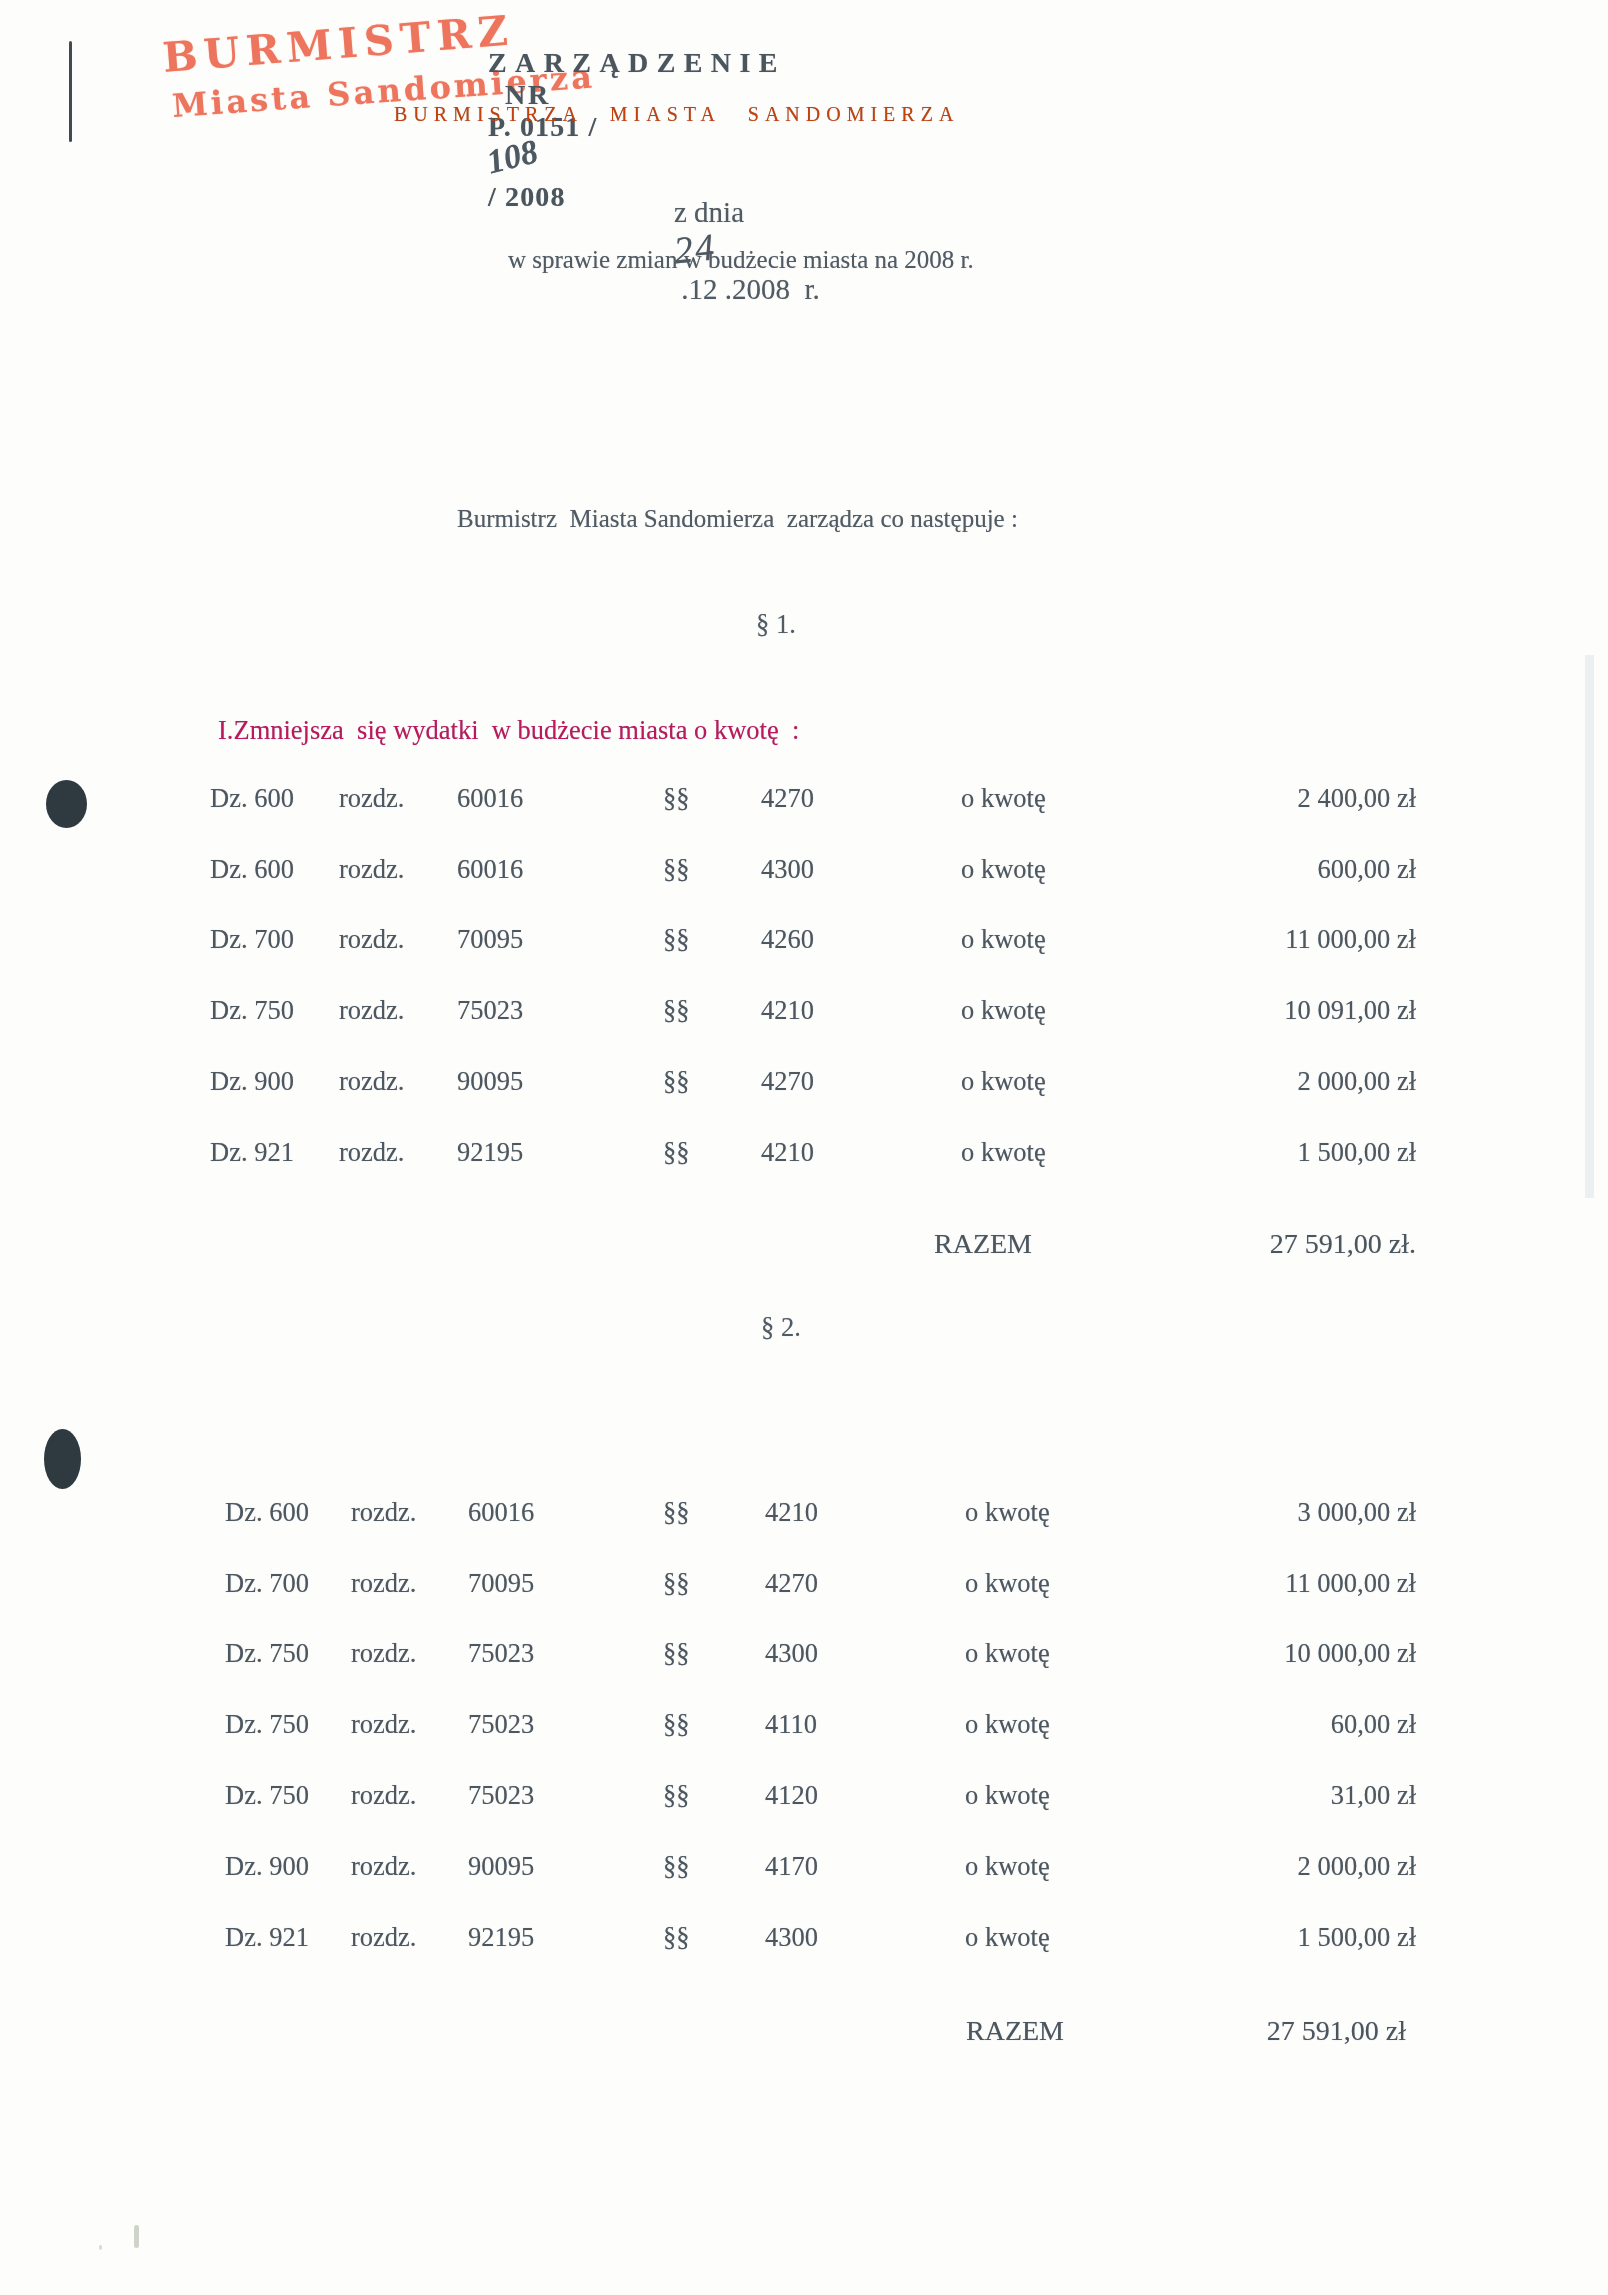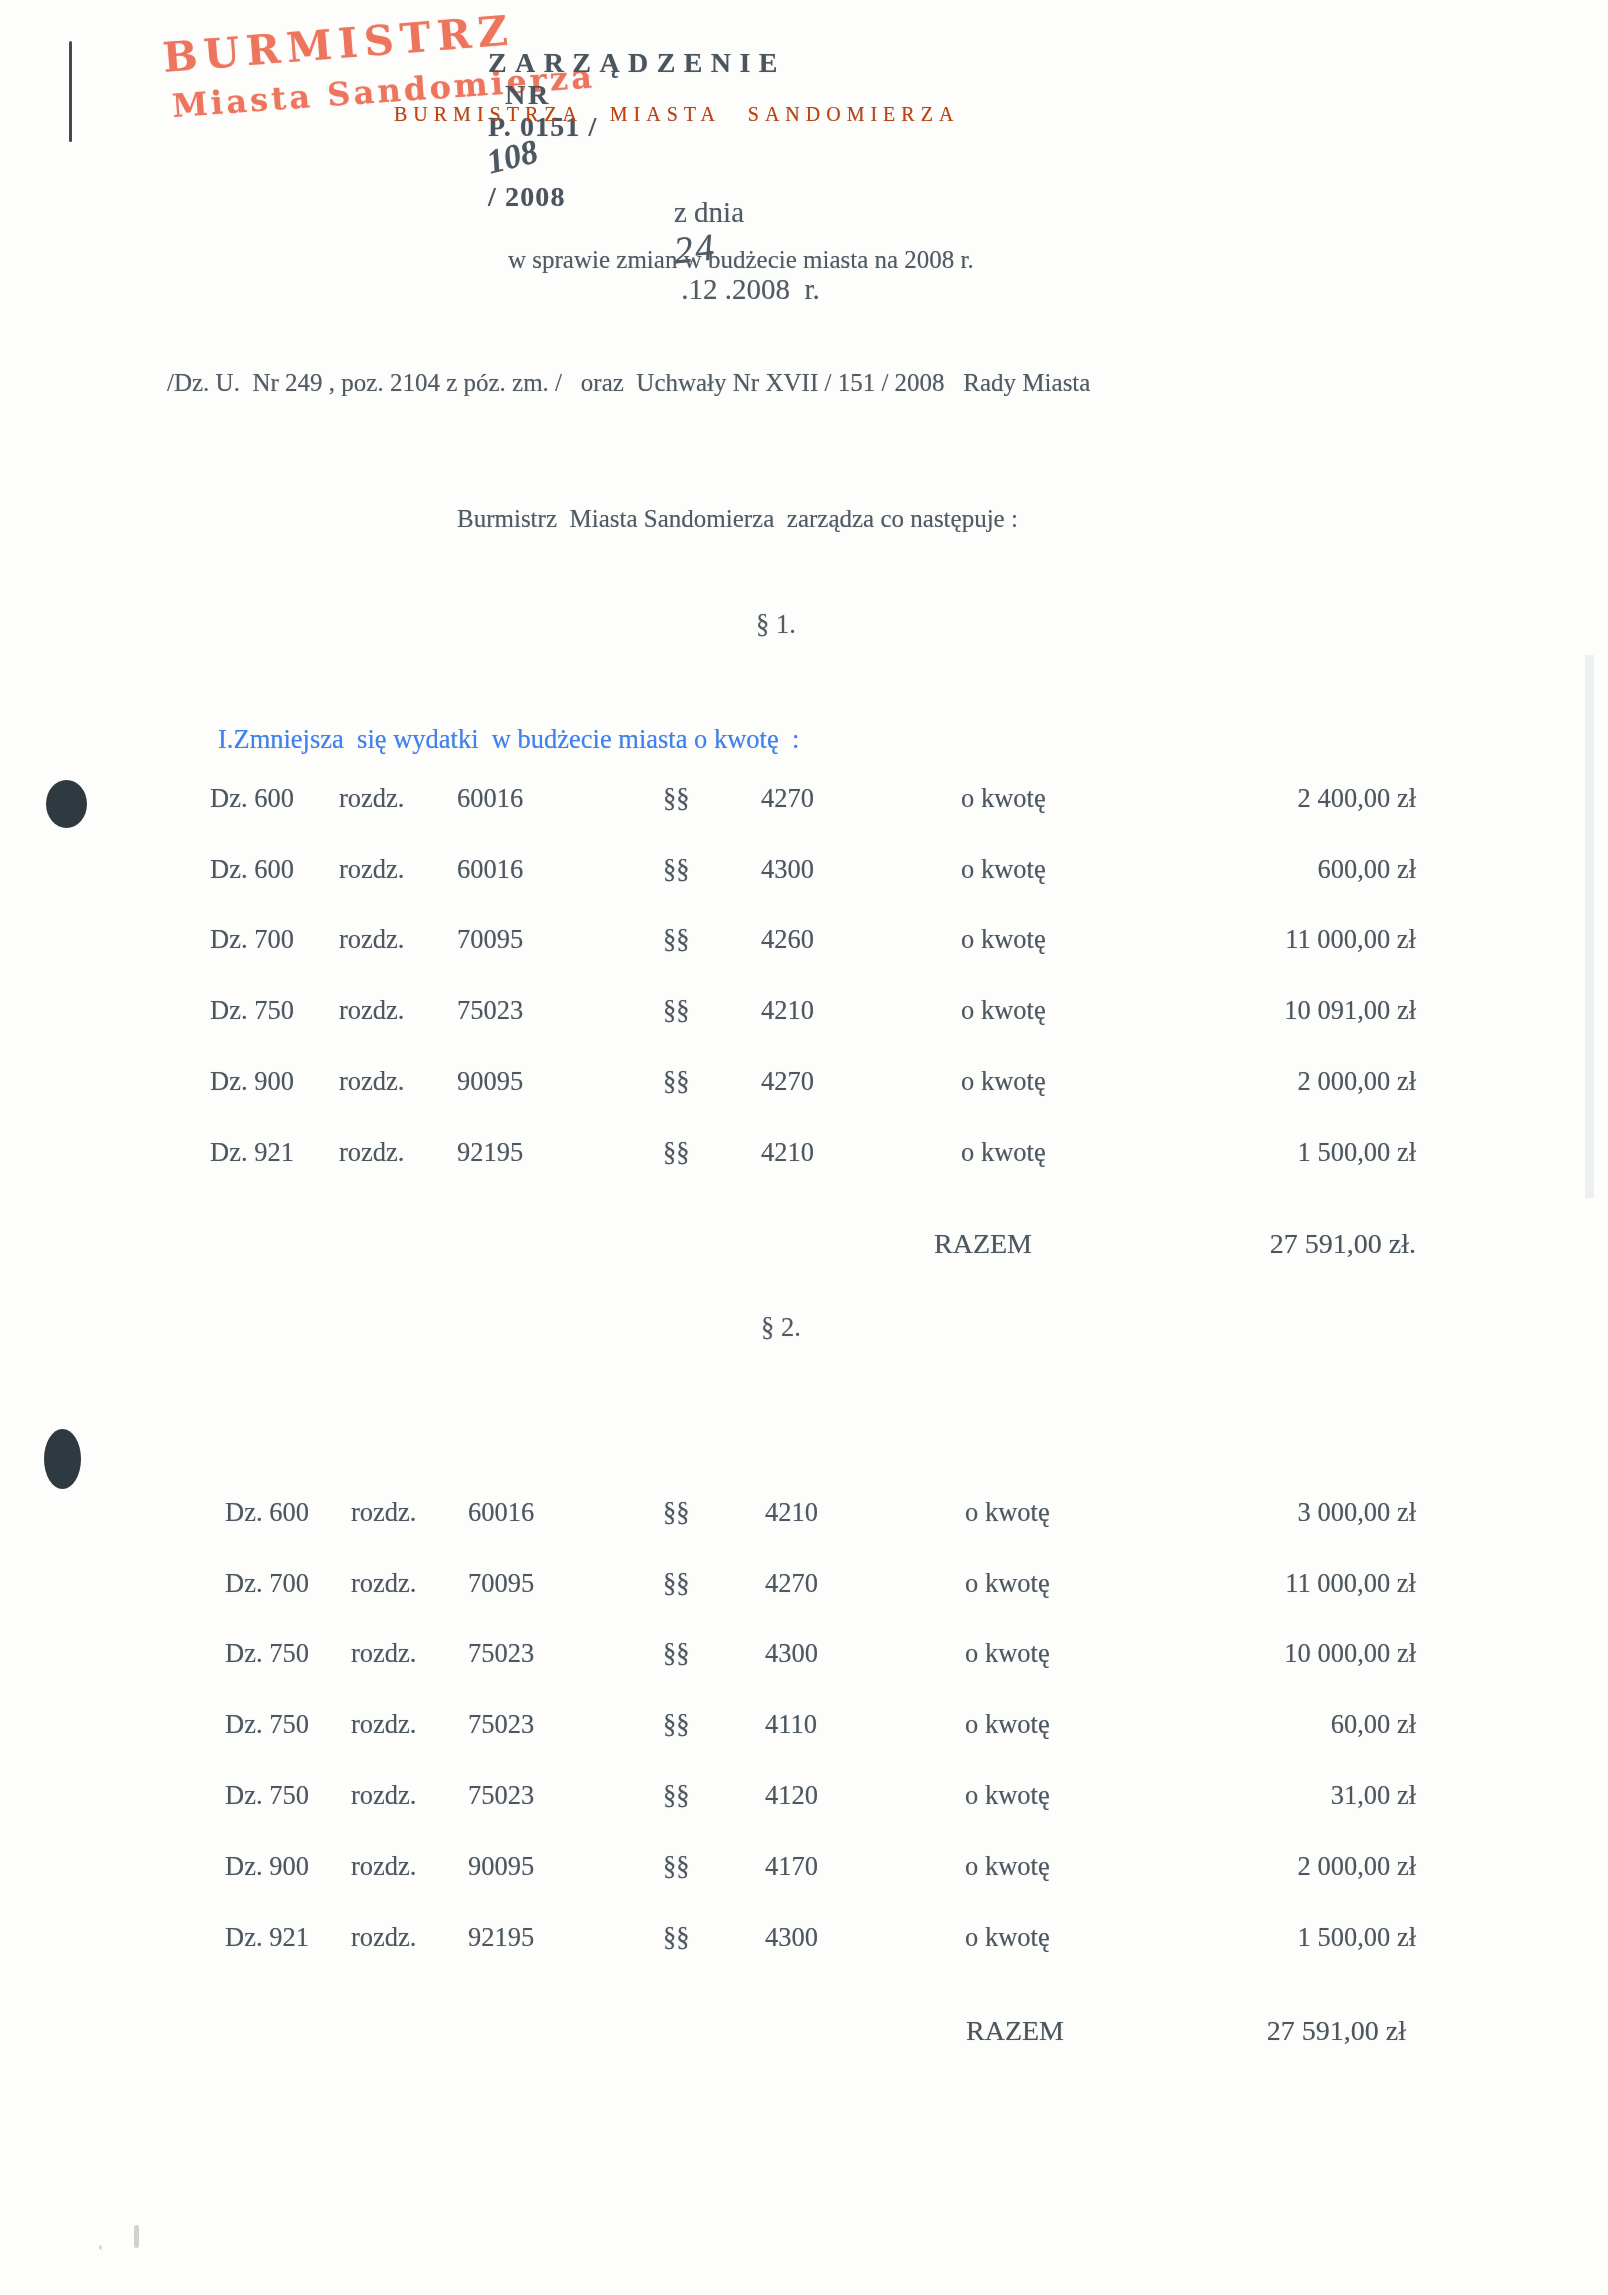--- a/index.html
+++ b/index.html
@@ -31,21 +31,21 @@
   .hand-24{font-size:38px;transform:rotate(-6deg) translateY(-2.6px);letter-spacing:0.06em;}
   .subject{top:246px;left:508px;font-size:25px;}
 
   .legal-1{top:311px;left:266px;font-size:25px;}
   .legal-2{top:369px;left:167px;font-size:25px;}
   .legal-3{top:426px;left:167px;font-size:25px;}
   .order-line{top:505px;left:457px;font-size:25px;}
 
   .sec1-heading{top:609px;left:756px;font-size:26.5px;}
   .sec2-heading{top:1312px;left:761px;font-size:26.5px;}
-  .intro-1{top:715px;left:218px;font-size:26.5px;color:#3b82f6;margin-top:9px;}
+  .intro-1{top:715px;left:218px;font-size:26.5px;color:#be185d;}
   .intro-2{top:1392px;left:209px;font-size:26.5px;color:#565f69;}
 
   
   .row{position:absolute;left:0;width:100%;height:38px;font-size:26.5px;color:#4d5760;}
   .row .c{position:absolute;white-space:pre;}
   .c-dz{left:210px;}
   .c-rl{left:339px;}
   .c-rc{left:457px;}
   .c-ps{left:663px;}
   .c-pc{left:761px;}
@@ -105,21 +105,20 @@
   <div class="line subtitle">BURMISTRZA MIASTA SANDOMIERZA</div>
 
   <div class="line date-line">
     <span>z dnia </span>
     <span class="hand hand-24">24</span>
     <span> .12 .2008  r.</span>
   </div>
 
   <div class="line subject">w sprawie zmian w budżecie miasta na 2008 r.</div>
 
-  <div class="line legal-2">/Dz. U.  Nr 249 , poz. 2104 z póz. zm. /   oraz  Uchwały Nr XVII / 151 / 2008   Rady Miasta</div>
 
   <div class="line order-line">Burmistrz  Miasta Sandomierza  zarządza co następuje :</div>
 
   <div class="line sec1-heading">§ 1.</div>
   <div class="line intro-1">I.Zmniejsza  się wydatki  w budżecie miasta o kwotę  :</div>
 
   <div class="row" style="top:783px">
     <span class="c c-dz">Dz. 600</span>
     <span class="c c-rl">rozdz.</span>
     <span class="c c-rc">60016</span>

